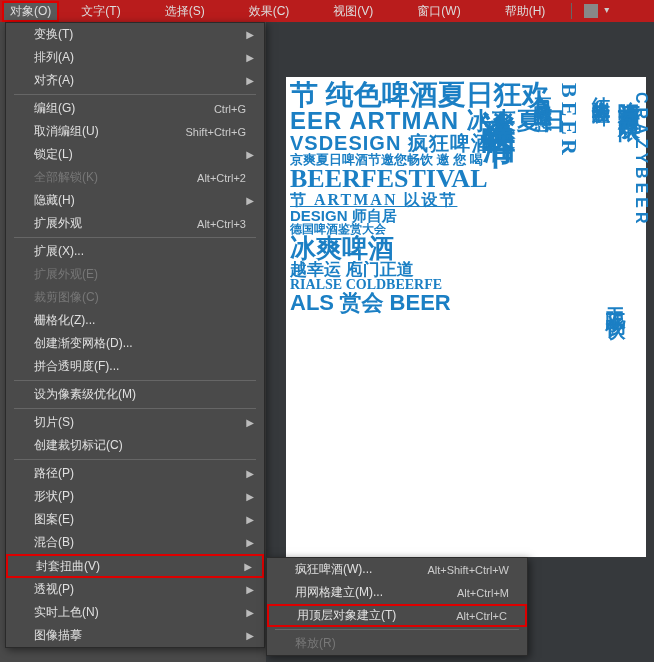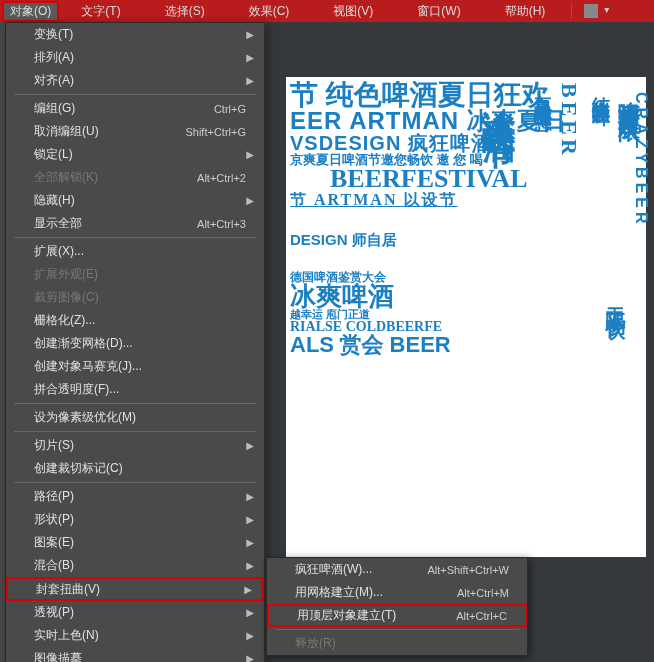--- a/index.html
+++ b/index.html
@@ -19,25 +19,25 @@
 .submenu{position:absolute;left:266px;top:557px;width:262px;background:#4a4a4a;border:1px solid #2a2a2a;box-shadow:2px 2px 8px rgba(0,0,0,.5);z-index:11;}
 .submenu .menu-sep{margin:2px 8px;}
 .sub-hl{border:2px solid #d00;}
 .canvas{position:absolute;left:266px;top:22px;right:0;bottom:0;background:#36393c;}
 .artboard{position:absolute;left:20px;top:55px;width:360px;height:480px;background:#fff;}
 .type-fill{position:absolute;inset:0;overflow:hidden;color:#1b7fc4;font-weight:bold;line-height:1;padding:4px;}
 .tf-row{white-space:nowrap;overflow:hidden;}
 .r1{font-size:28px;}
 .r2{font-size:24px;letter-spacing:1px;font-family:serif;}
 .r3{font-size:13px;}
-.r4{font-size:26px;font-family:serif;margin-left:40px;}
+.r4{font-size:26px;font-family:serif;}
 .r5{font-size:16px;font-family:serif;letter-spacing:2px;text-decoration:underline;}
-.r6{font-size:15px;margin-top:24px;}
+.r6{font-size:15px;}
 .r7{font-size:26px;}
-.r8{font-size:11px;}
+.r8{font-size:17px;}
 .r9{font-size:14px;font-family:serif;}
 .r10{font-size:22px;font-family:serif;}
 .vert-col{position:absolute;top:6px;writing-mode:vertical-rl;font-size:34px;letter-spacing:6px;font-weight:bold;}
 .vc1{right:130px;}
 .vc2{right:94px;font-size:18px;letter-spacing:3px;}
 .vc3{right:66px;font-size:22px;letter-spacing:4px;font-family:serif;}
 .vc4{right:36px;font-size:18px;letter-spacing:2px;}
 .vc5{right:6px;font-size:22px;font-family:serif;letter-spacing:3px;}
 .right-strip{position:absolute;right:0;top:6px;writing-mode:vertical-rl;font-size:16px;letter-spacing:4px;}
 .kc{font-size:11px;color:#ccc;text-align:center;}
@@ -88,41 +88,38 @@
     </div>
     <div class="menu-item disabled">
       <span>全部解锁(K)</span>
       <span class="kc">Alt+Ctrl+2</span>
     </div>
     <div class="menu-item">
       <span>隐藏(H)</span>
       <span class="arrow">▶</span>
     </div>
     <div class="menu-item">
-      <span>显示全部</span>
+      <span>扩展外观</span>
       <span class="kc">Alt+Ctrl+3</span>
     </div>
     <div class="menu-sep"></div>
     <div class="menu-item">
       <span>扩展(X)...</span>
     </div>
     <div class="menu-item disabled">
       <span>扩展外观(E)</span>
     </div>
     <div class="menu-item disabled">
       <span>裁剪图像(C)</span>
     </div>
     <div class="menu-item">
       <span>栅格化(Z)...</span>
     </div>
     <div class="menu-item">
       <span>创建渐变网格(D)...</span>
-    </div>
-    <div class="menu-item">
-      <span>创建对象马赛克(J)...</span>
     </div>
     <div class="menu-item">
       <span>拼合透明度(F)...</span>
     </div>
     <div class="menu-sep"></div>
     <div class="menu-item">
       <span>设为像素级优化(M)</span>
     </div>
     <div class="menu-sep"></div>
     <div class="menu-item">

